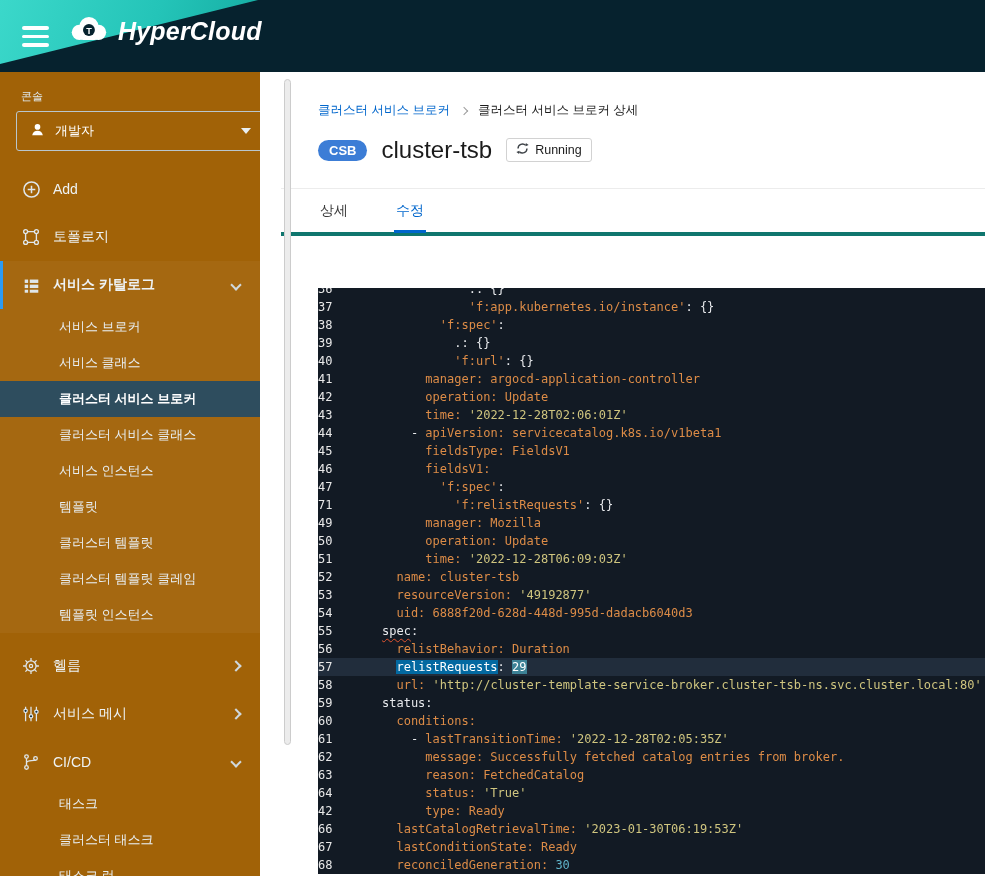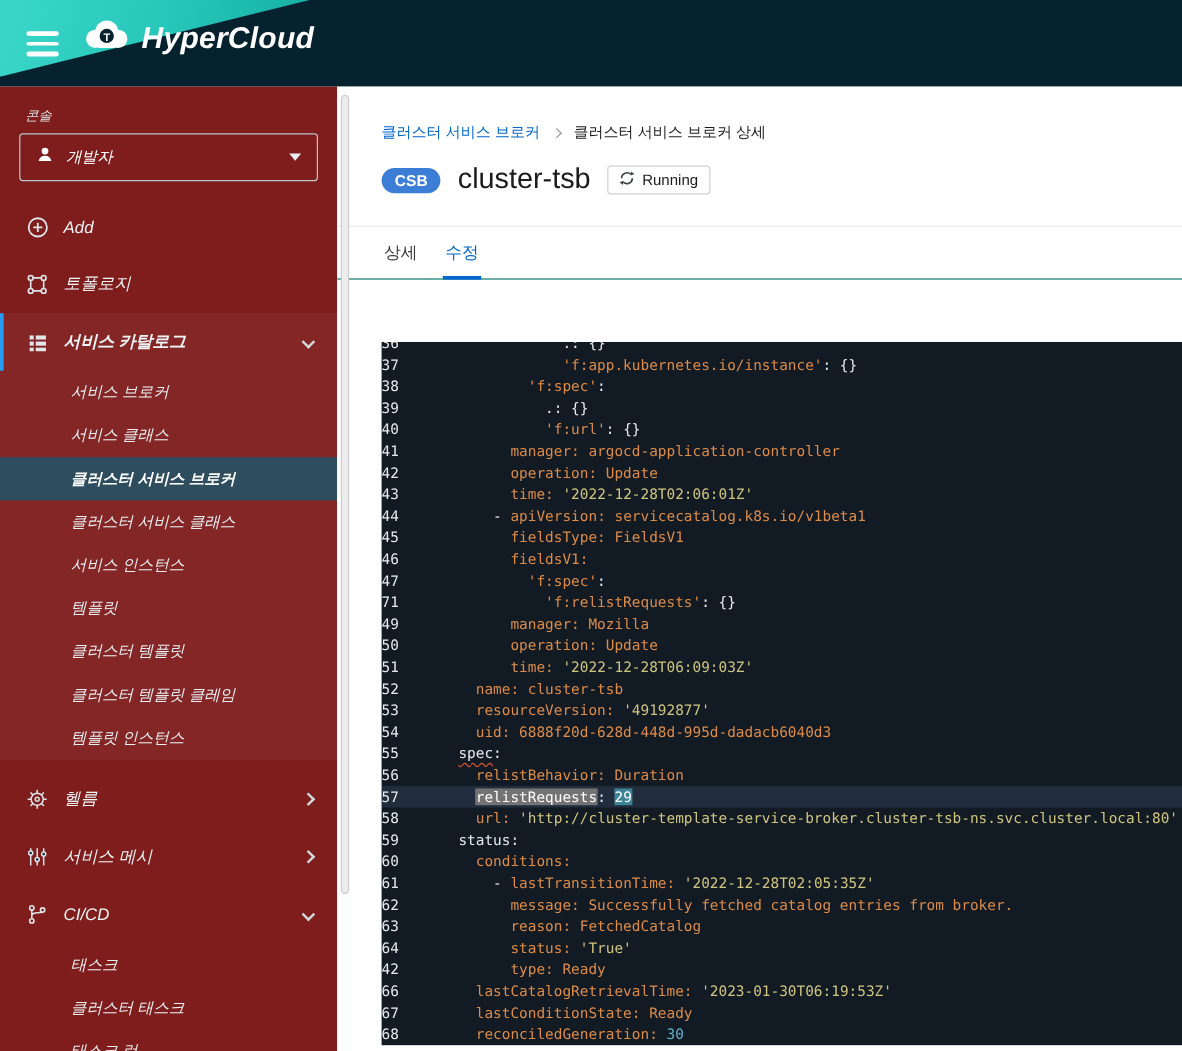--- a/index.html
+++ b/index.html
@@ -11,21 +11,21 @@
   .topbar { position:absolute; top:0; left:0; width:985px; height:72px; background:#06222e; z-index:20; }
   .teal-accent { position:absolute; top:0; left:0; width:270px; height:72px;
                  background:linear-gradient(110deg,#3bd8ca 0%,#24c4b8 55%,#12a89e 100%);
                  clip-path:polygon(0 0,258px 0,0 64px); }
   .hamburger { position:absolute; left:22px; top:26px; width:27px; height:21px; background:none; border:none; cursor:pointer; }
   .hamburger span { display:block; width:27px; height:3.5px; background:#fff; border-radius:2px; margin-bottom:5px; }
   .brand { position:absolute; left:66px; top:15px; display:flex; align-items:center; gap:8px; }
   .brand-text { color:#fff; font-size:25px; font-weight:700; font-style:italic; letter-spacing:.2px; }
 
   
-  .sidebar { position:absolute; top:72px; left:0; width:281px; height:804px; background:#7f1d1d; color:#eef3f5; overflow:hidden;font-style:italic; }
+  .sidebar { position:absolute; top:72px; left:0; width:260px; height:804px; background:#a16207; color:#eef3f5; overflow:hidden; }
   .console-label { margin:17px 0 7px 21px; font-size:11px; color:#dfe7ea; }
   .perspective { margin:0 16px; width:249px; height:40px; border:1px solid #b9c6cd; border-radius:3px;
                  display:flex; align-items:center; gap:10px; padding:0 13px; cursor:pointer; }
   .perspective .plabel { font-size:13px; color:#fff; }
   .caret { margin-left:auto; width:0; height:0; border-left:5px solid transparent; border-right:5px solid transparent; border-top:6px solid #e9eff2; }
   nav.mainnav { margin-top:14px; }
   .nav-item { height:48px; display:flex; align-items:center; gap:12px; padding-left:21px; font-size:14px; color:#eef3f5; cursor:pointer; }
   .nicon { width:20px; display:flex; justify-content:center; align-items:center; flex:0 0 20px; }
   .chev { width:8px; height:8px; border-right:2px solid #cfd9de; border-bottom:2px solid #cfd9de; display:inline-block; }
   .chev.right { transform:rotate(-45deg); }
@@ -43,37 +43,37 @@
   .head { padding:30px 20px 0 37px; }
   .breadcrumb { display:flex; align-items:center; font-size:12.5px; }
   .breadcrumb a { color:#0066cc; text-decoration:none; cursor:pointer; }
   .bc-sep { width:6px; height:6px; border-right:1.5px solid #9b9b9b; border-bottom:1.5px solid #9b9b9b; transform:rotate(-45deg); margin:0 11px; display:inline-block; }
   .bc-cur { color:#1b1b1b; }
   .title-row { margin-top:14px; display:flex; align-items:center; gap:14px; height:34px; }
   .res-badge { background:#3c7dd6; color:#fff; font-weight:700; font-size:13px; padding:3px 11px; border-radius:12px; }
   .page-title { font-size:24px; font-weight:400; color:#1b1b1b; font-family:"Liberation Sans", sans-serif; }
   .status-pill { display:flex; align-items:center; gap:6px; border:1px solid #d2d2d2; border-radius:3px; padding:3px 9px; font-size:12.5px; color:#1b1b1b; background:#fff; }
   .divider { height:1px; background:#ececec; margin-top:21px; }
-  .tabs { display:flex; gap:19px; padding-left:37px; border-bottom:1px solid #0f766e; }
+  .tabs { display:flex; gap:44px; padding-left:37px; border-bottom:4px solid #0f766e; }
   .tab { padding:13px 2px 10px; font-size:14px; color:#3a3a3a; cursor:pointer; border-bottom:3px solid transparent; margin-bottom:-1px; }
   .tab.active { color:#0066cc; border-bottom-color:#0066cc; }
 
   
   .editor { margin:52px 0 0 37px; width:667px; height:586px; background:#121a24; overflow:hidden; cursor:text; }
   .lines { margin-top:-8px; font-family:"DejaVu Sans Mono","Liberation Mono",monospace; font-size:12px; line-height:18px; }
   .crow { display:flex; height:18px; }
   .crow.active { background:rgba(125,165,215,.14); }
   .ln { flex:0 0 64px; width:64px; padding-right:21px; color:#e9e9e9; user-select:none; }
   .code { white-space:pre; flex:1; }
   .t-o   { color:#dd8c47; }
   .t-s   { color:#cfc57f; }
   .t-w   { color:#e8eaed; }
   .t-n   { color:#5fb3c9; }
   .t-wsq { color:#e8eaed; text-decoration:underline wavy #e0532f 1px; text-underline-offset:3px; }
-  .t-selk { background:#737373; color:#fff; }
+  .t-selk { background:#0369a1; color:#fff; }
   .t-seln { background:#3d8296; color:#fff; }
 </style>
 </head>
 <body>
 
 <div class="app">
 
   <header class="topbar">
     <div class="teal-accent"></div>
     <button class="hamburger">

